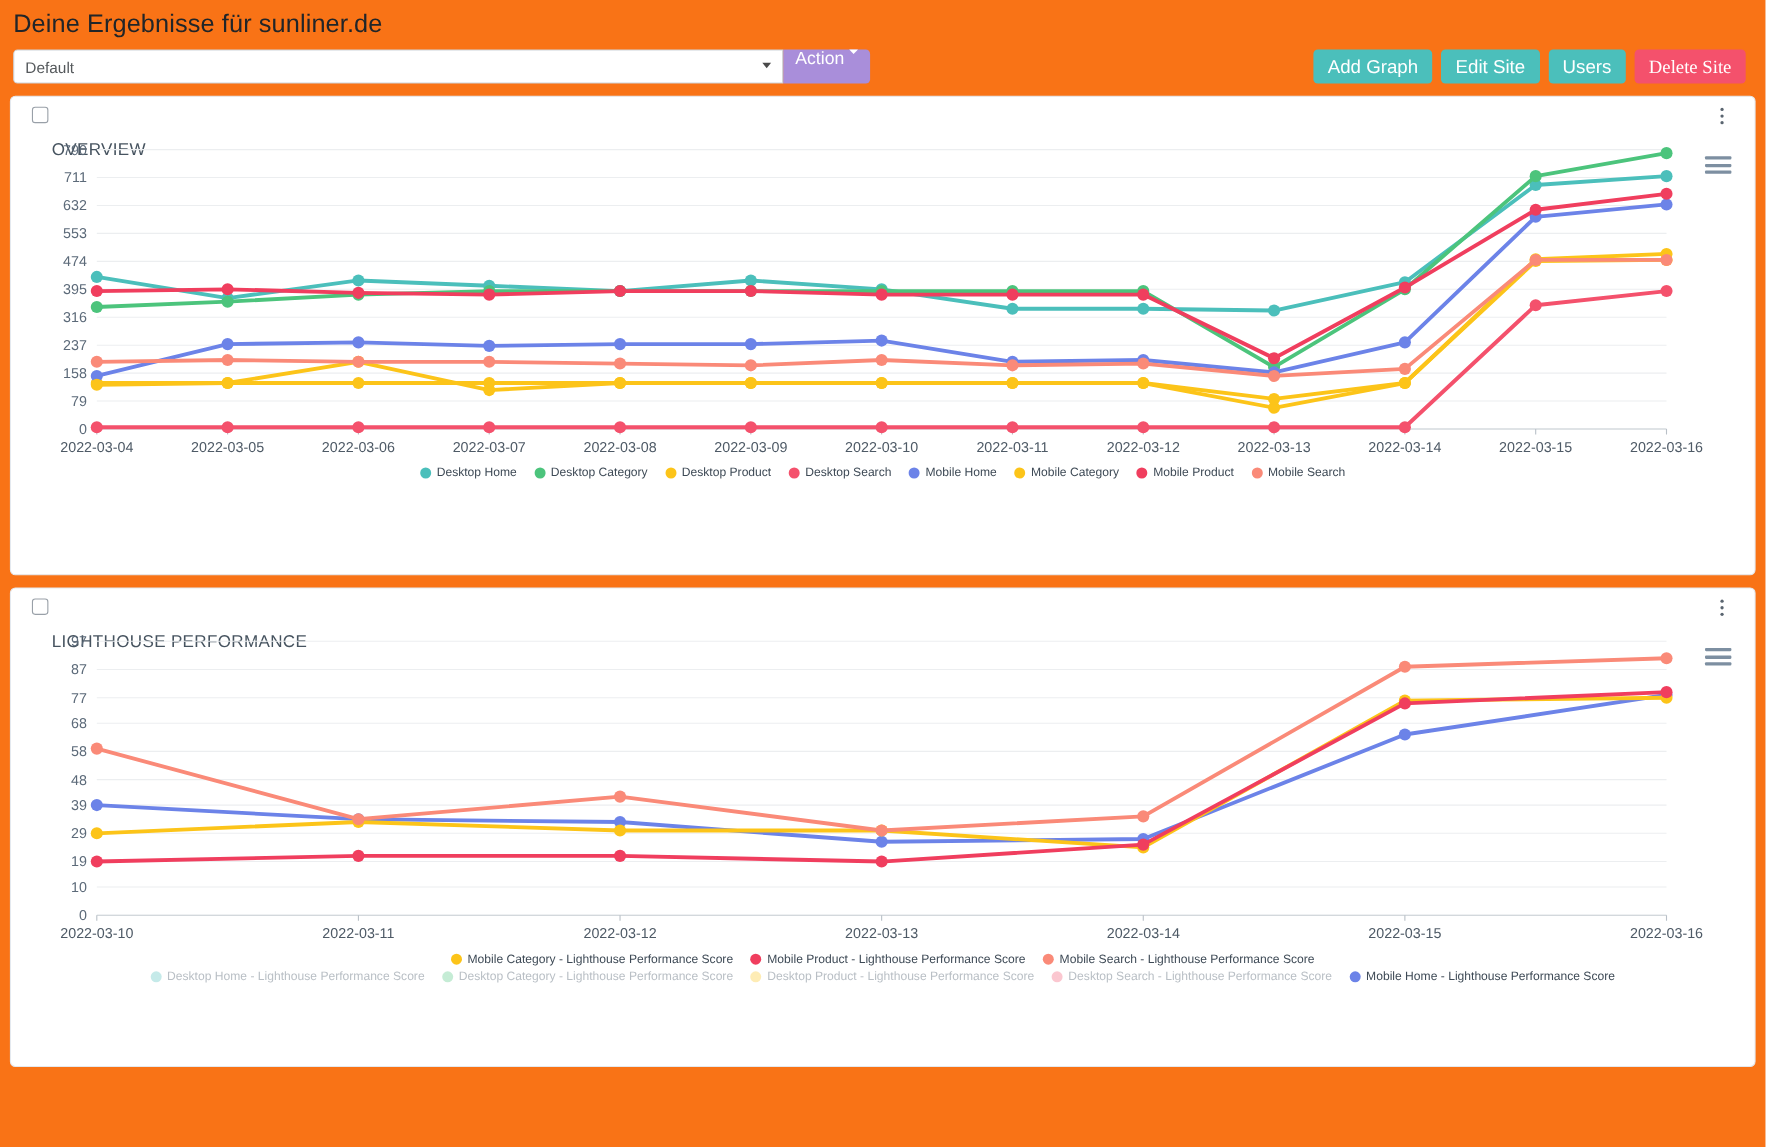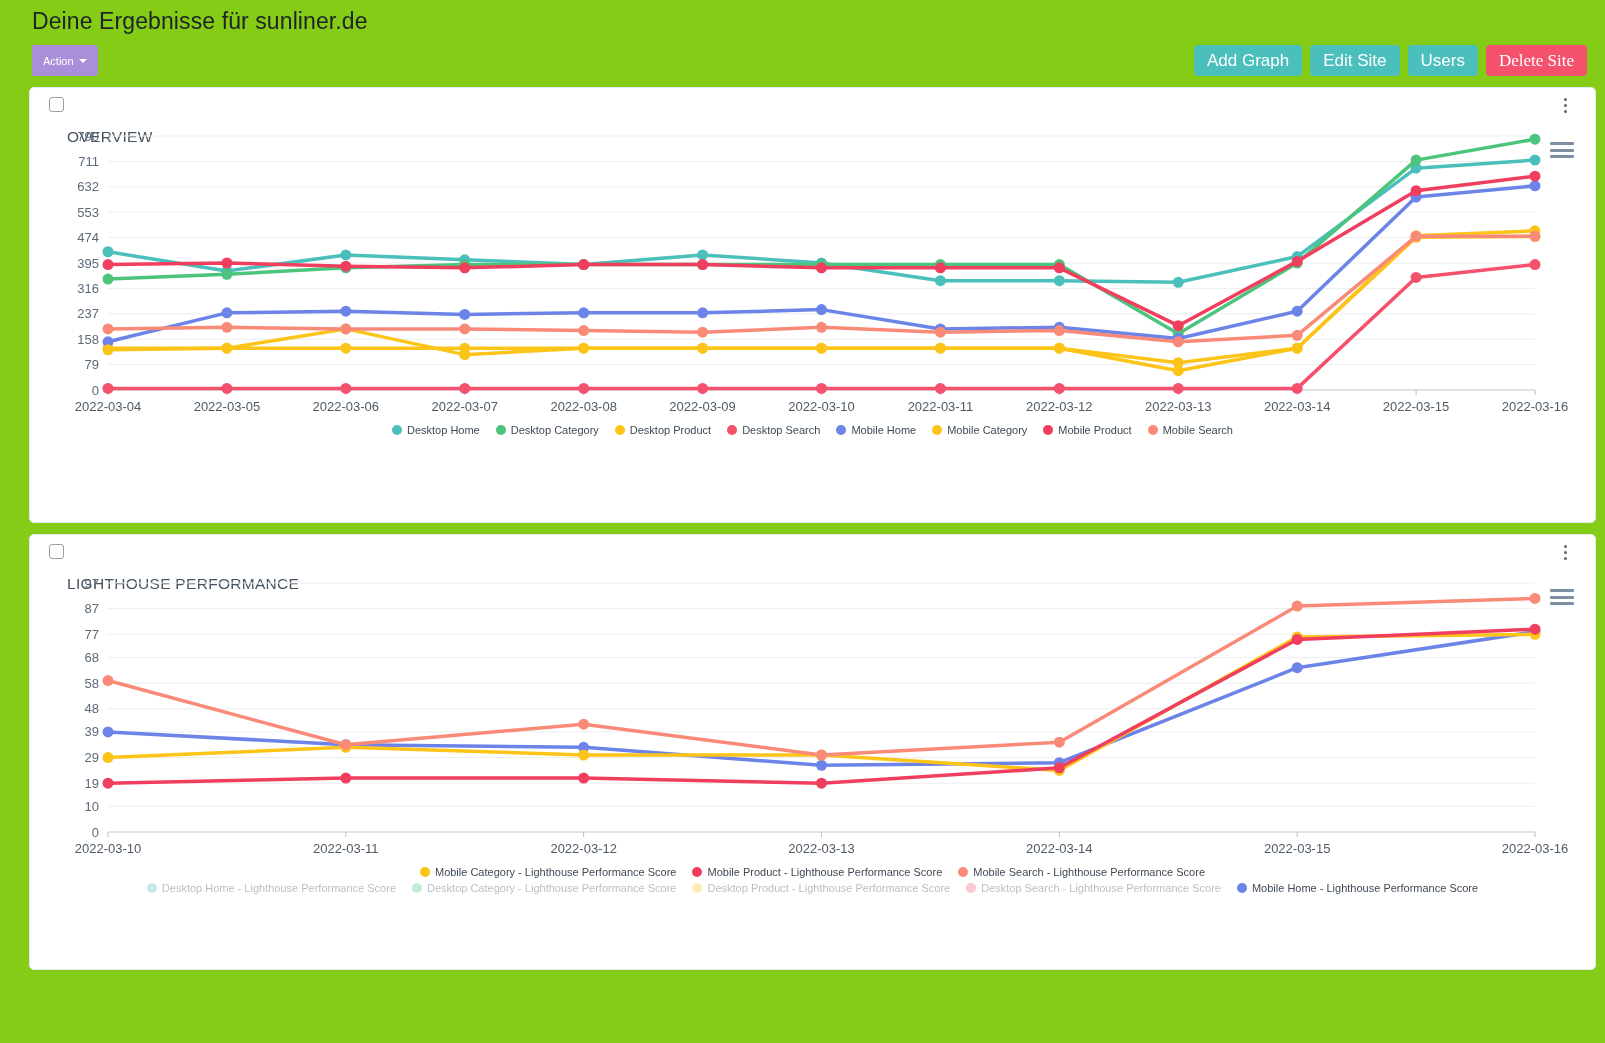--- a/index.html
+++ b/index.html
@@ -3,21 +3,21 @@
 <meta charset="utf-8">
 <style>
   * { box-sizing: border-box; }
   html, body {
     margin: 0; padding: 0;
     width: 1605px; height: 1043px;
     background: #f4f7fa;
     font-family: "Liberation Sans", sans-serif;
     overflow: hidden;
   }
-  .page { width: 1605px; height: 1043px; position: relative; background: #84cc16; padding-left: 20px; }
+  .page { width: 1605px; height: 1043px; position: relative; background: #f97316; }
 
   
   .page-title {
     font-size: 23px; color: #212529; font-weight: 400;
     padding: 8px 0 0 12px; letter-spacing: 0.1px;
   }
   .toolbar {
     display: flex; align-items: center;
     padding: 10px 12px 0 12px; gap: 0;
   }
@@ -32,23 +32,23 @@
   }
   .select-caret {
     position: absolute; right: 11px; top: 12px;
     width: 0; height: 0;
     border-left: 4.5px solid transparent; border-right: 4.5px solid transparent;
     border-top: 5px solid #4a4a4a; pointer-events: none;
   }
   .action-btn {
     height: 31px; background: #a98eda; color: #fff;
     border: none; border-radius: 0 4px 4px 0;
-    font-size: 11px; padding: 0 11px;
+    font-size: 16px; padding: 0 11px;
     font-family: "Liberation Sans", sans-serif; cursor: pointer;
-    display: flex; align-items: center; gap: 5px;
+    display: flex; align-items: flex-start; gap: 5px;
   }
   .caret-white {
     width: 0; height: 0;
     border-left: 4px solid transparent; border-right: 4px solid transparent;
     border-top: 4.5px solid #fff; display: inline-block;
   }
   .right-btns {
     margin-left: auto; display: flex; gap: 8px; padding-right: 6px;
   }
   .btn {
@@ -123,20 +123,26 @@
   .leg-dot { width: 10px; height: 10px; border-radius: 50%; display: block; }
 </style>
 </head>
 <body>
 
 <div class="page">
 
   <div class="page-title">Deine Ergebnisse für sunliner.de</div>
 
   <div class="toolbar">
+    <div class="select-wrap">
+      <select class="site-select">
+        <option>Default</option>
+      </select>
+      <span class="select-caret"></span>
+    </div>
     <button class="action-btn">
       <span>Action</span>
       <span class="caret-white"></span>
     </button>
     <div class="right-btns" id="hdr-btns">
         <button class="btn btn-teal">Add Graph</button>
         <button class="btn btn-teal">Edit Site</button>
         <button class="btn btn-teal">Users</button>
         <button class="btn btn-red">Delete Site</button>
       </div>

